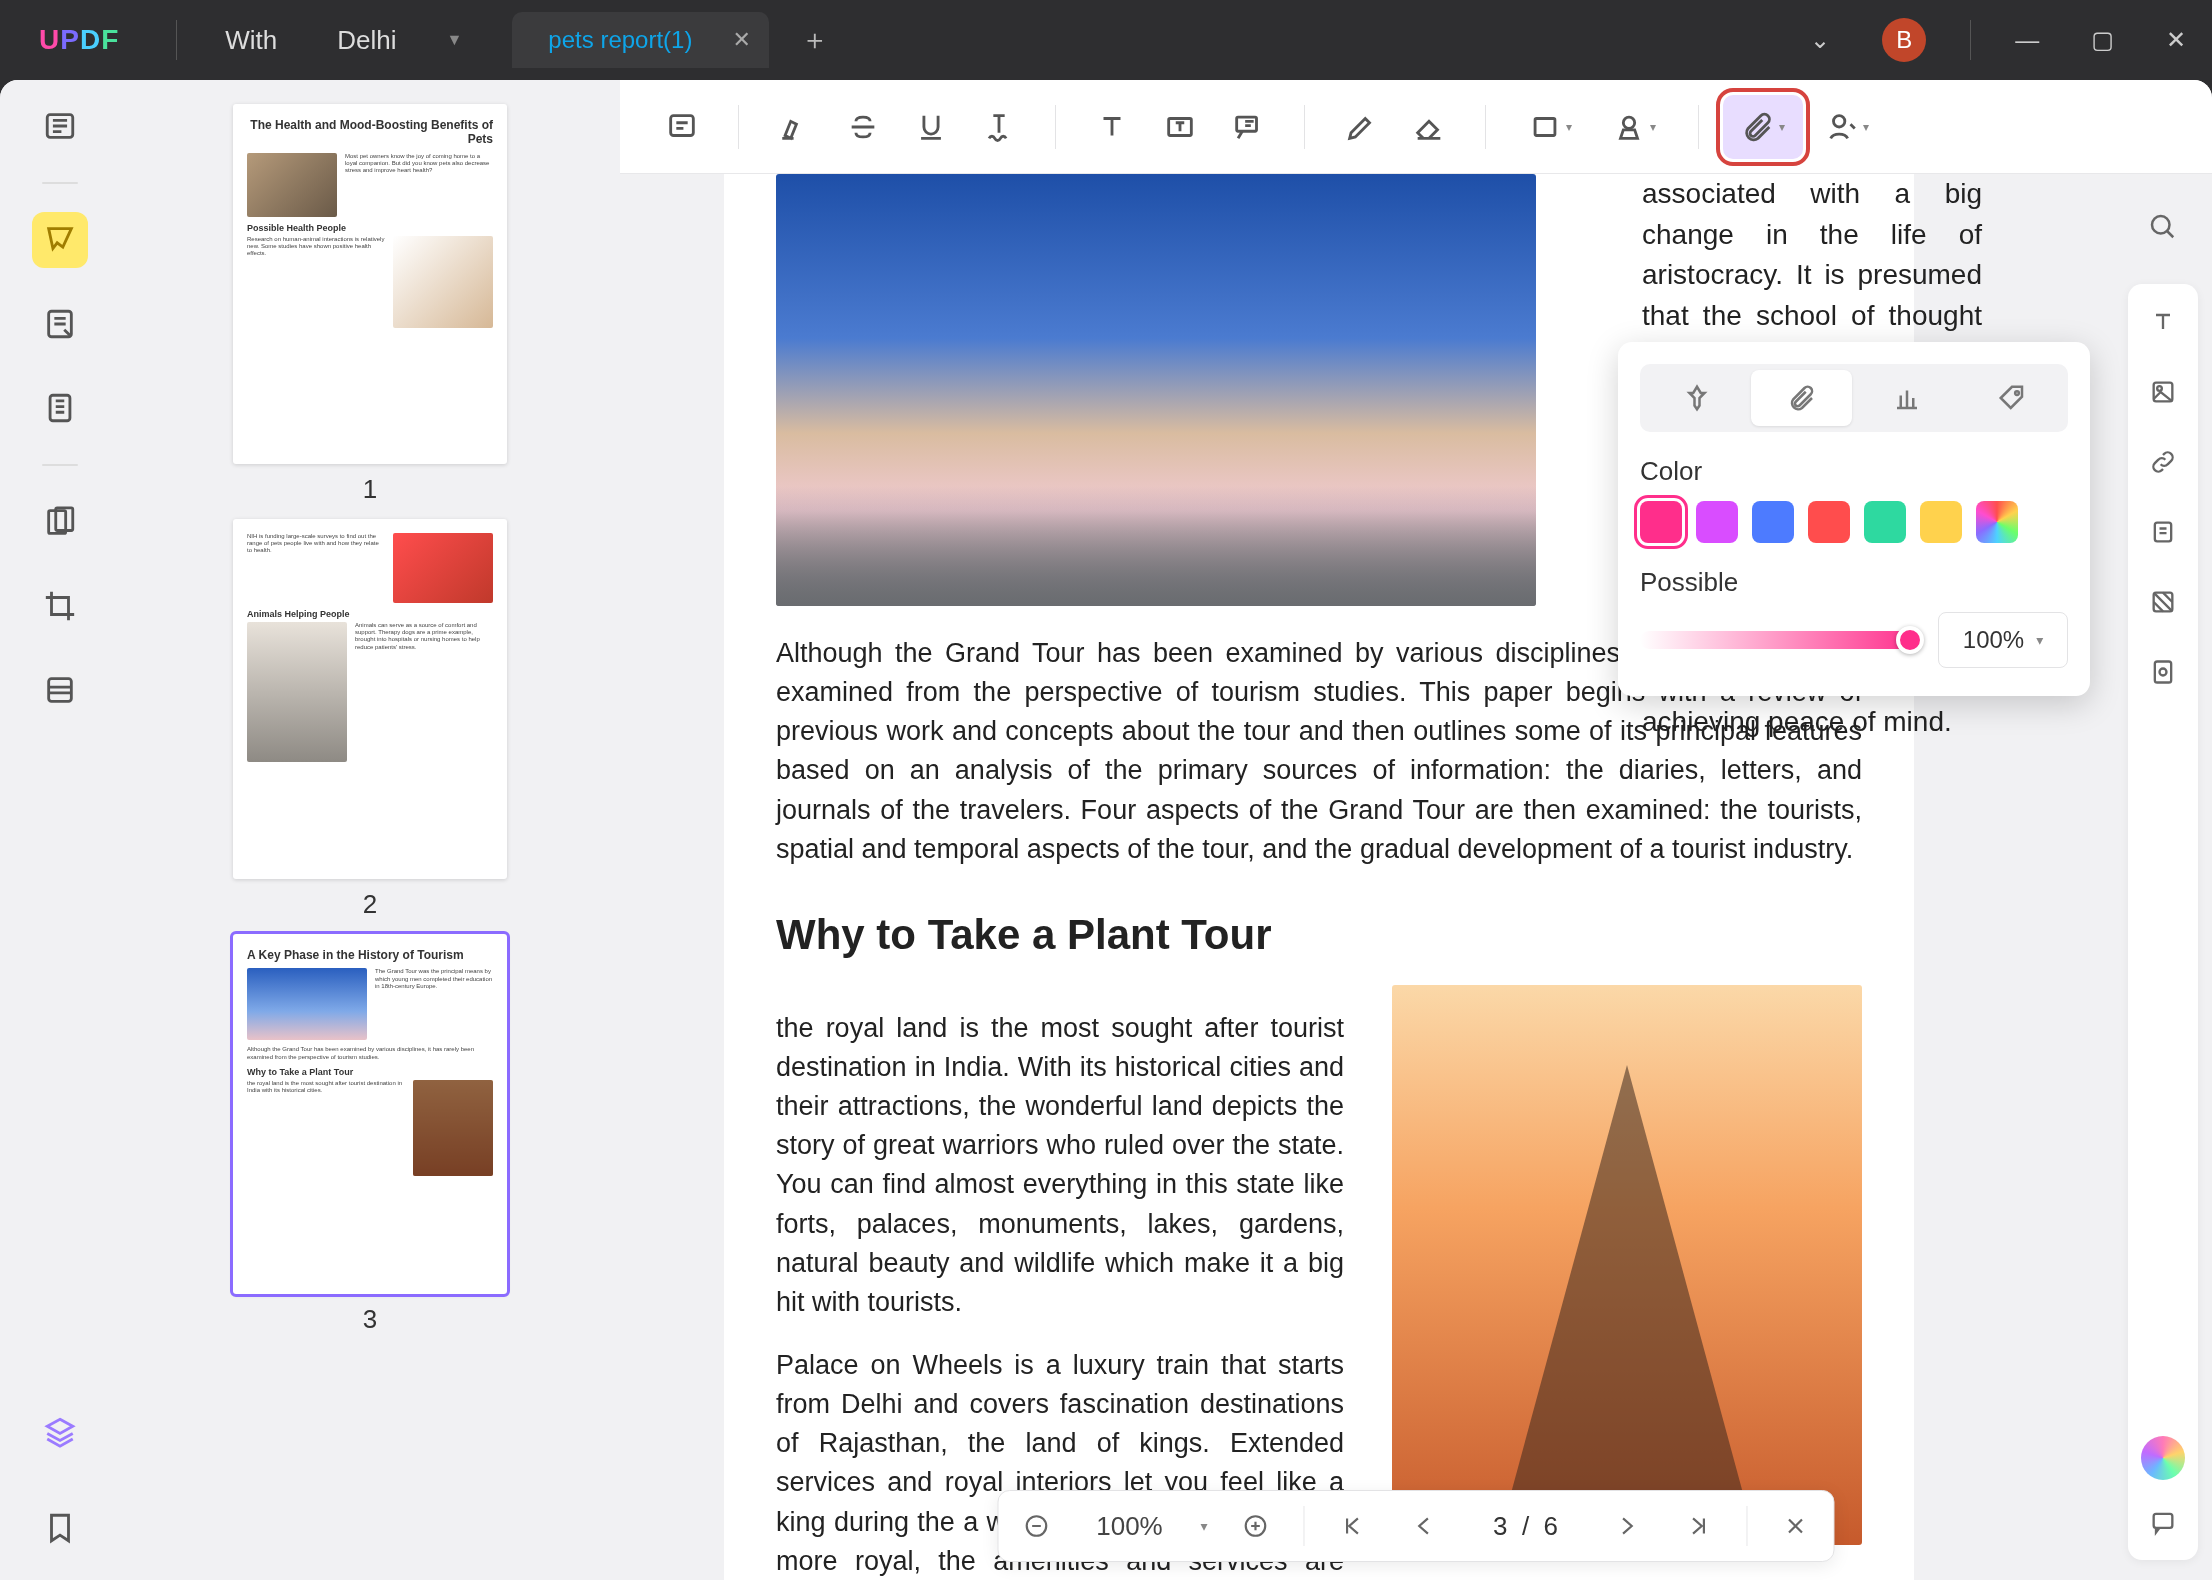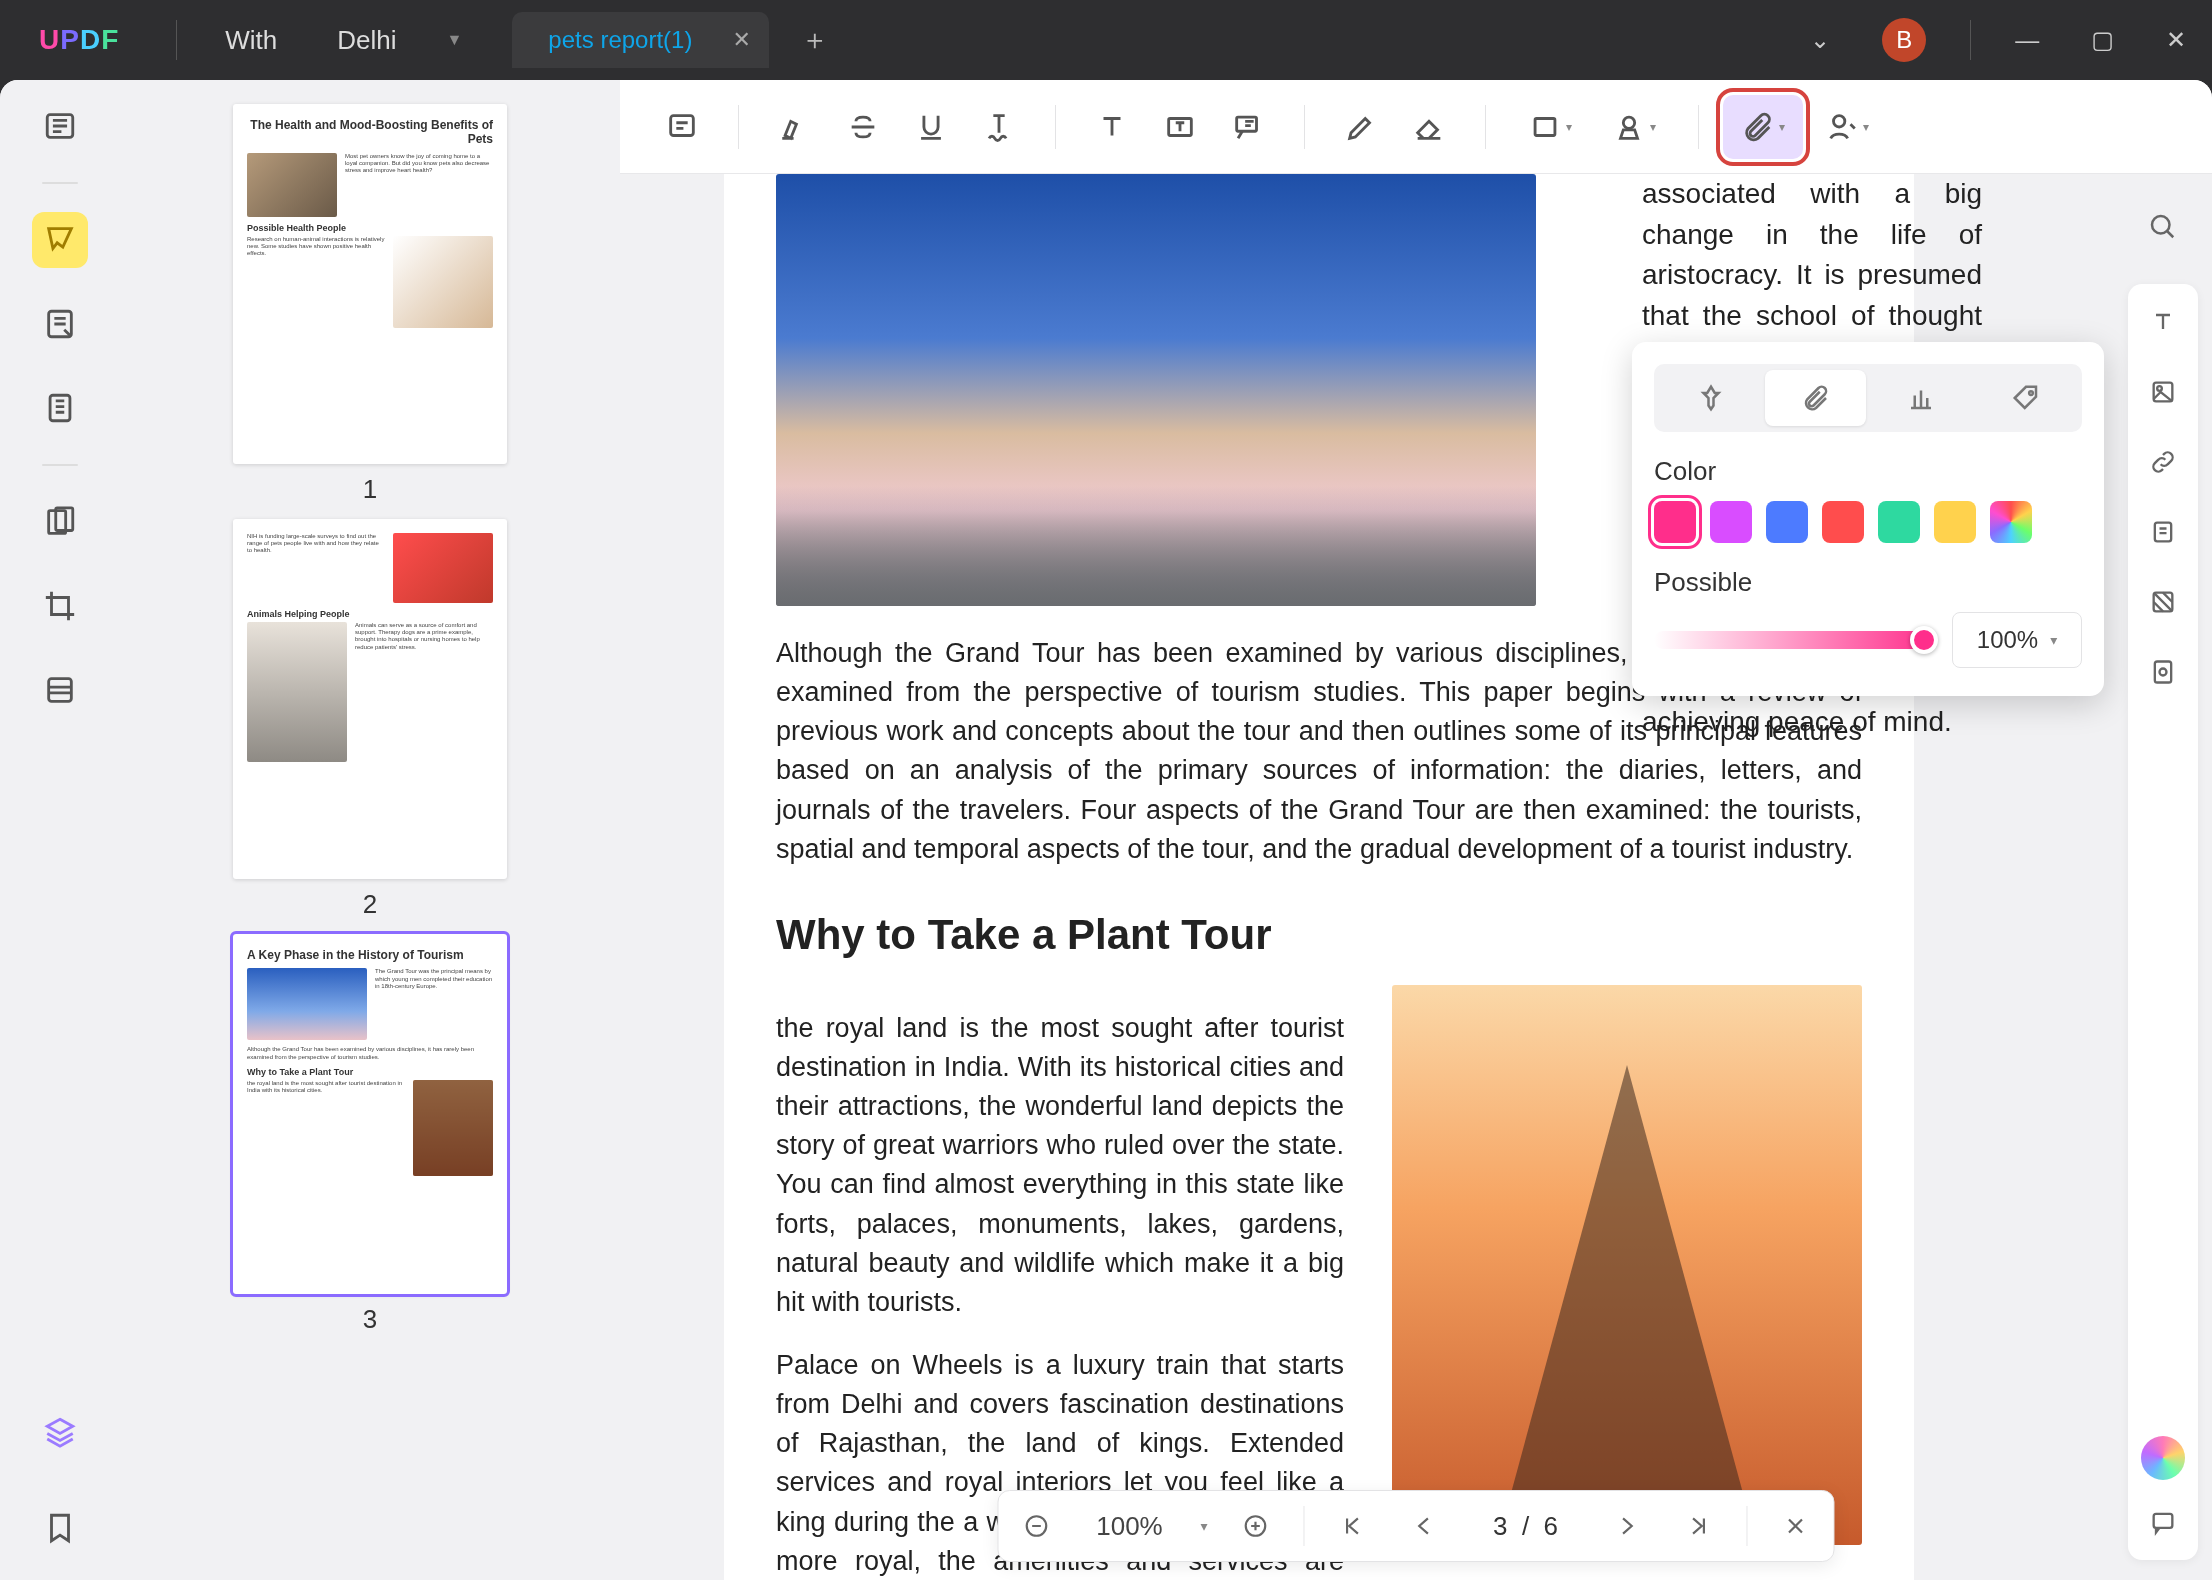--- a/index.html
+++ b/index.html
@@ -66,21 +66,21 @@
 .pc-btn svg{width:26px;height:26px;stroke:#666;fill:none;stroke-width:2}
 .pc-sep{width:1px;height:40px;background:#e6e6e8}
 .zoom-val{font-size:26px;color:#444;min-width:90px;text-align:center}
 .page-ind{font-size:26px;color:#333;min-width:110px;text-align:center}
 .rrail{position:absolute;right:14px;top:110px;bottom:20px;width:70px;background:#fff;border-radius:14px;box-shadow:0 2px 10px rgba(0,0,0,.06);display:flex;flex-direction:column;align-items:center;padding-top:18px;gap:30px}
 .rrail-top{position:absolute;right:26px;top:28px;width:48px;height:48px;display:flex;align-items:center;justify-content:center;cursor:pointer;color:#666}
 .rrail-top svg{width:30px;height:30px;stroke:#666;fill:none;stroke-width:2}
 .rrail .ritem{width:40px;height:40px;display:flex;align-items:center;justify-content:center;cursor:pointer}
 .rrail .ritem svg{width:28px;height:28px;stroke:#666;fill:none;stroke-width:2}
 .rrail .ai{position:absolute;bottom:80px;left:50%;transform:translateX(-50%);width:44px;height:44px;border-radius:50%;background:conic-gradient(#ff7ab8,#ffd36b,#6bffad,#6bb8ff,#c06bff,#ff7ab8)}
-.popover{position:absolute;right:108px;top:168px;width:472px;background:#fff;border-radius:14px;box-shadow:0 8px 32px rgba(0,0,0,.18);padding:22px 22px 28px}
+.popover{position:absolute;right:122px;top:168px;width:472px;background:#fff;border-radius:14px;box-shadow:0 8px 32px rgba(0,0,0,.18);padding:22px 22px 28px}
 .pop-tabs{display:flex;background:#f2f2f4;border-radius:10px;padding:6px;gap:4px}
 .pop-tab{flex:1;height:56px;border-radius:8px;display:flex;align-items:center;justify-content:center;cursor:pointer}
 .pop-tab.active{background:#fff;box-shadow:0 1px 3px rgba(0,0,0,.1)}
 .pop-tab svg{width:30px;height:30px;stroke:#777;fill:none;stroke-width:2}
 .sec-label{font-size:26px;color:#333;margin:24px 0 14px}
 .swatches{display:flex;gap:14px}
 .sw{width:42px;height:42px;border-radius:8px;cursor:pointer}
 .sw.sel{outline:3px solid #ff2e8b;outline-offset:3px}
 .sw.rainbow{background:conic-gradient(#ff4d4d,#ffd24d,#6bff6b,#4dd2ff,#8b6bff,#ff4dcf,#ff4d4d)}
 .slider-row{display:flex;align-items:center;gap:18px;margin-top:10px}

